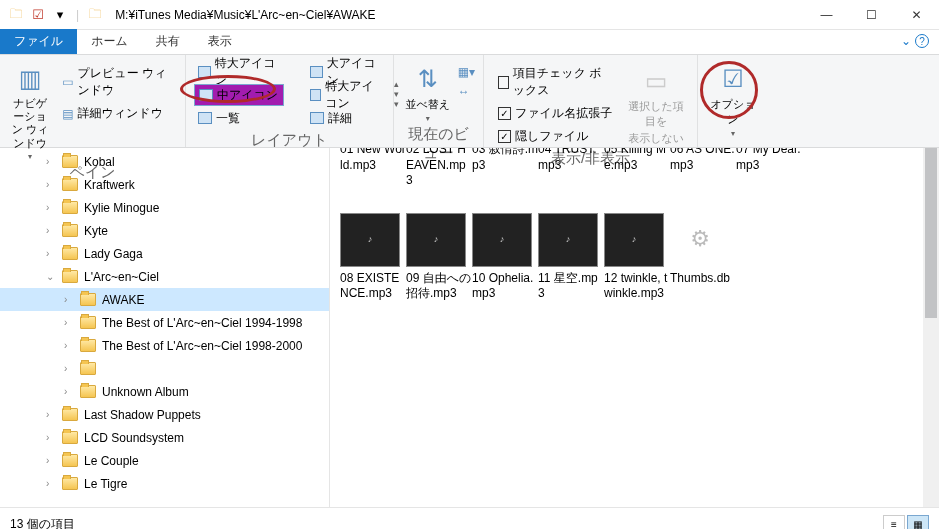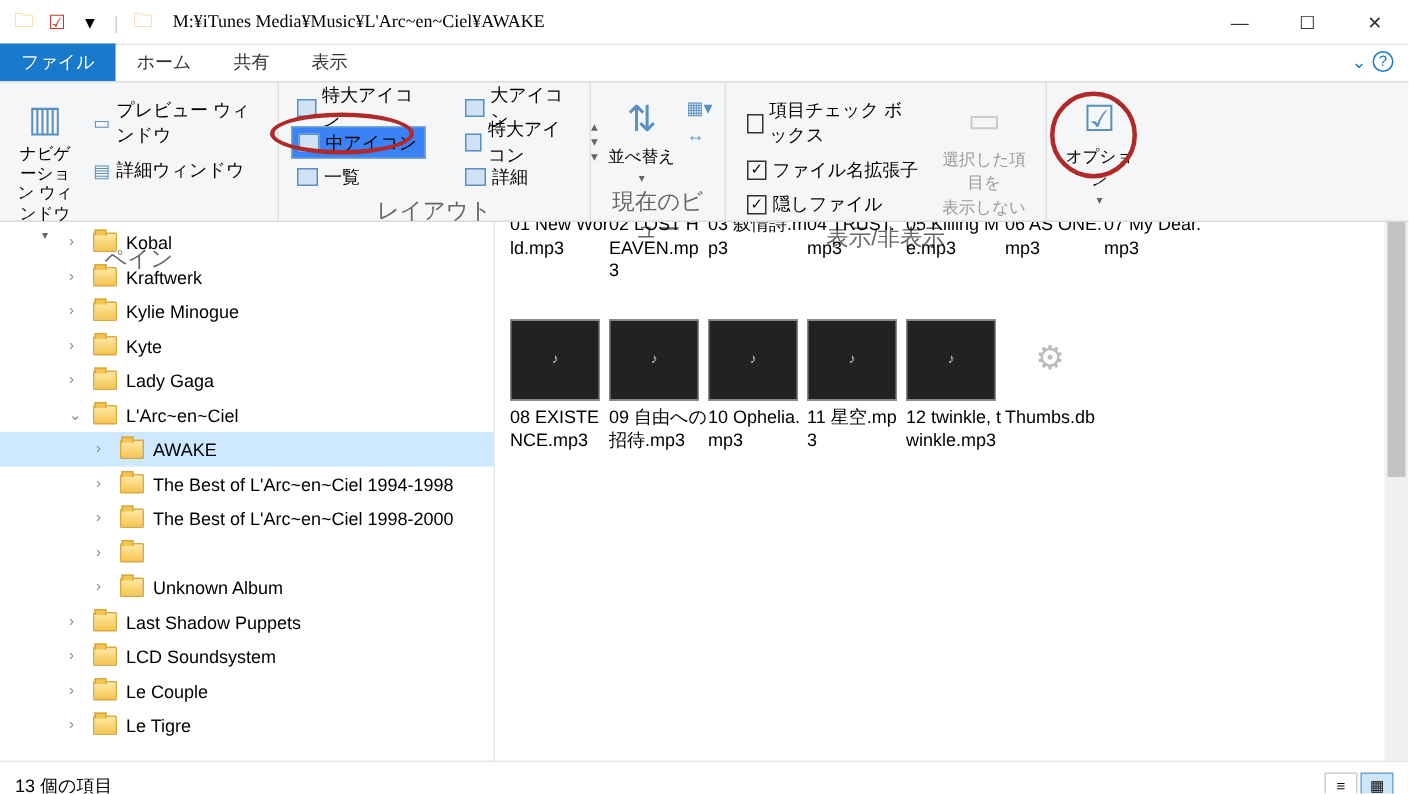--- a/index.html
+++ b/index.html
@@ -2,41 +2,41 @@
 <html><head>
 <meta charset="utf-8">
 <style>
 * { margin: 0; padding: 0; box-sizing: border-box; font-family: "Yu Gothic UI", "Meiryo", sans-serif; }
 body { background: #fff; width: 939px; height: 529px; overflow: hidden; font-size: 12px; color: #000; }
 
 .titlebar { height: 30px; display: flex; align-items: center; background: #fff; border-bottom: 1px solid #e5e5e5; }
 .qat { display: flex; align-items: center; gap: 2px; padding: 0 6px; }
 .qat-icon { width: 20px; height: 20px; display: flex; align-items: center; justify-content: center; font-size: 13px; }
 .folder-ic { color: #f0c36d; }
-.title-text { flex: 1; padding-left: 4px; font-size: 12px; font-family: Liberation Serif, serif; }
+.title-text { flex: 1; padding-left: 4px; font-size: 12px; }
 .winbtns { display: flex; }
 .winbtn { width: 45px; height: 30px; display: flex; align-items: center; justify-content: center; font-size: 12px; color: #333; }
 
 .tabstrip { height: 24px; background: #fff; display: flex; align-items: flex-end; padding-left: 0; position: relative; }
 .tab { padding: 4px 14px; font-size: 12px; color: #333; }
 .tab.file { background: #1979ca; color: #fff; }
 .help { position: absolute; right: 10px; top: 4px; color: #1979ca; display: flex; align-items: center; gap: 4px; }
 
 .ribbon { height: 94px; background: #f5f6f7; border-top: 1px solid #dadbdc; border-bottom: 1px solid #dadbdc; display: flex; position: relative; }
 .rgroup { border-right: 1px solid #e0e1e2; padding: 4px 8px 0 8px; display: flex; flex-direction: column; }
 .rgroup-body { flex: 1; display: flex; gap: 4px; }
 .rgroup-label { text-align: center; font-size: 15px; color: #666; padding: 2px 0; }
 .rbtn-big { width: 56px; display: flex; flex-direction: column; align-items: center; justify-content: center; gap: 2px; font-size: 11px; text-align: center; padding-top: 4px; }
 .rbtn-big .ic { width: 32px; height: 32px; display: flex; align-items: center; justify-content: center; font-size: 24px; }
 .pane-col { display: flex; flex-direction: column; gap: 2px; padding-top: 4px; }
 .pane-item { display: flex; align-items: center; gap: 4px; padding: 2px 6px; font-size: 12px; }
 .layout-grid { display: grid; grid-template-columns: 90px 80px; grid-auto-rows: 22px; gap: 1px 22px; padding-top: 2px; }
 .layout-item { display: flex; align-items: center; gap: 4px; font-size: 12px; padding: 0 4px; }
 .layout-item .lic { width: 14px; height: 12px; border: 1px solid #5a8fc1; background: #cfe3f5; }
-.layout-item.active { background: #3b82f6; border: 1px solid #7aa7d0; }
+.layout-item.active { background: #a21caf; border: 1px solid #7aa7d0; }
 .circle { position: absolute; border: 3px solid #b02a2a; border-radius: 50%; pointer-events: none; }
 .chk { width: 13px; height: 13px; border: 1px solid #333; display: inline-flex; align-items: center; justify-content: center; font-size: 10px; line-height: 1; }
 
 .content { display: flex; height: calc(529px - 30px - 24px - 94px - 22px); }
 .nav { width: 330px; border-right: 1px solid #e5e5e5; overflow: hidden; padding-top: 2px; }
 .tree-item { display: flex; align-items: center; height: 23px; padding-left: 60px; gap: 6px; font-size: 12px; }
 .tree-item.depth2 { padding-left: 78px; }
 .tree-item .fico { width: 16px; height: 13px; background: linear-gradient(#ffe9a6,#f5c551); border: 1px solid #d9a93e; border-radius: 1px; position: relative; }
 .tree-item .fico::before { content:""; position:absolute; top:-3px; left:0; width:6px; height:3px; background:#f5c551; border:1px solid #d9a93e; border-bottom:none; }
 .tree-item.selected { background: #cde8ff; }

